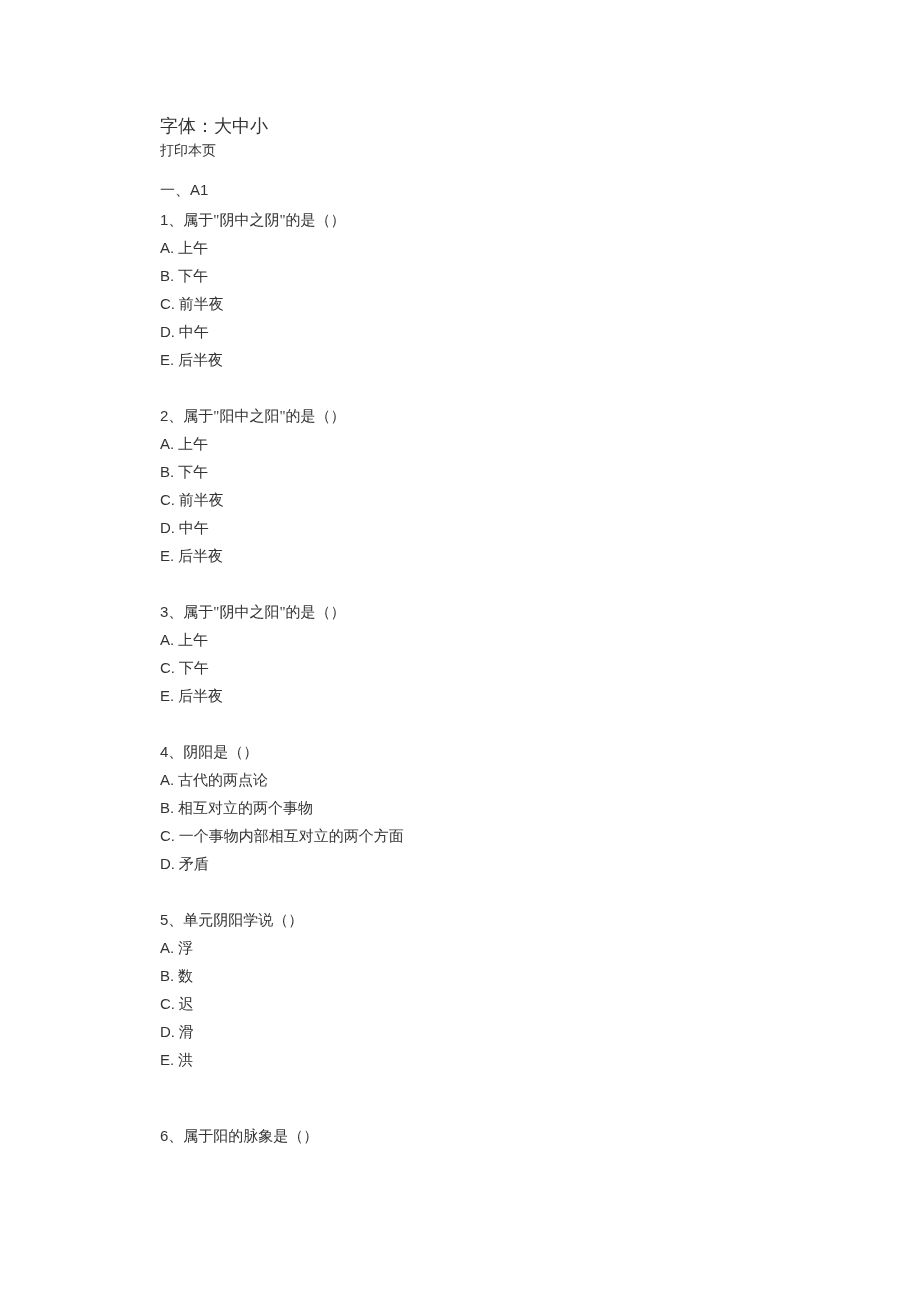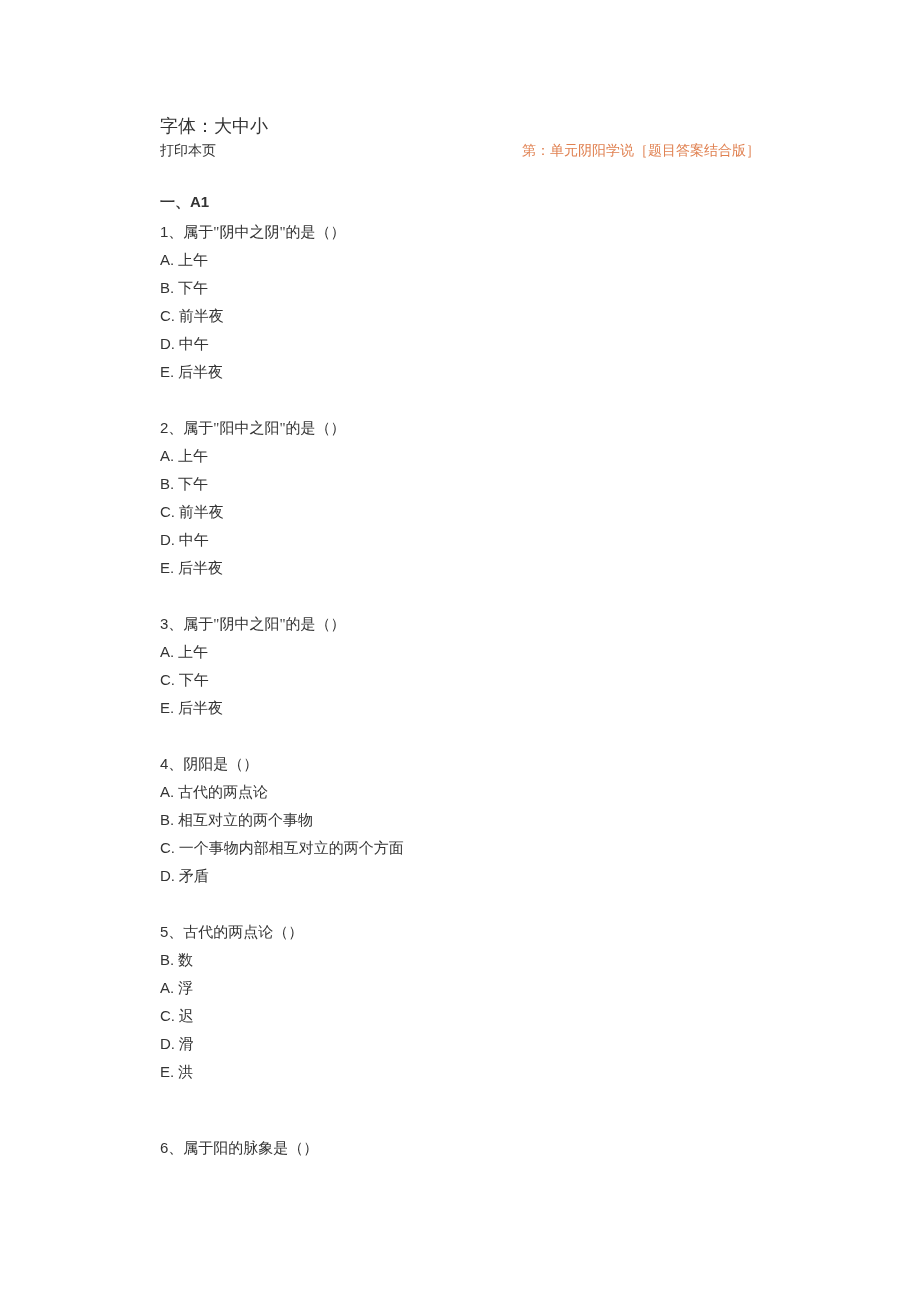--- a/index.html
+++ b/index.html
@@ -14,34 +14,33 @@
       box-sizing: border-box;
     }
     .font-size-row {
       font-size: 18px;
       color: #333;
       margin-bottom: -4px;
     }
     .header-row {
       display: flex;
       align-items: baseline;
-      justify-content: space-between;
     }
     .print-link {
       color: #333;
       font-size: 14px;
     }
     .title {
       color: #e08050;
       font-size: 14px;
       margin-left: 120px;
     }
     .section-heading {
-      font-weight: bold;
-      margin-top: 24px;
+      font-weight: normal;
+      margin-top: 12px;
     }
     .section-heading .a1 {
       font-family: Arial, sans-serif;
     }
     .question {
       margin-top: 2px;
       margin-bottom: 28px;
     }
     .question.last {
       margin-bottom: 0;
@@ -56,21 +55,20 @@
     .opt-letter {
       font-family: Arial, sans-serif;
     }
   </style>
 </head>
 <body>
 
 <div class="font-size-row">字体：大中小</div>
 <div class="header-row">
   <span class="print-link">打印本页</span>
-  <span class="title">第：单元阴阳学说［题目答案结合版］</span>
 </div>
 
 <div class="section-heading">
   <span>一、</span><span class="a1">A1</span>
 </div>
 
 <div id="questions-container">
     <div class="question">
       <div class="q-line"><span class="q-num">1</span><span>、属于"阴中之阴"的是（）</span></div>
       <div class="q-line"><span class="opt-letter">A.</span><span> 上午</span></div>
@@ -94,23 +92,23 @@
       <div class="q-line"><span class="opt-letter">E.</span><span> 后半夜</span></div>
     </div>
     <div class="question">
       <div class="q-line"><span class="q-num">4</span><span>、阴阳是（）</span></div>
       <div class="q-line"><span class="opt-letter">A.</span><span> 古代的两点论</span></div>
       <div class="q-line"><span class="opt-letter">B.</span><span> 相互对立的两个事物</span></div>
       <div class="q-line"><span class="opt-letter">C.</span><span> 一个事物内部相互对立的两个方面</span></div>
       <div class="q-line"><span class="opt-letter">D.</span><span> 矛盾</span></div>
     </div>
     <div class="question">
-      <div class="q-line"><span class="q-num">5</span><span>、古代的两点论（）</span></div>
+      <div class="q-line"><span class="q-num">5</span><span>、单元阴阳学说（）</span></div>
+      <div class="q-line"><span class="opt-letter">A.</span><span> 浮</span></div>
       <div class="q-line"><span class="opt-letter">B.</span><span> 数</span></div>
-      <div class="q-line"><span class="opt-letter">A.</span><span> 浮</span></div>
       <div class="q-line"><span class="opt-letter">C.</span><span> 迟</span></div>
       <div class="q-line"><span class="opt-letter">D.</span><span> 滑</span></div>
       <div class="q-line"><span class="opt-letter">E.</span><span> 洪</span></div>
     </div>
     <div class="question last">
       <div class="q-line"><span class="q-num">6</span><span>、属于阳的脉象是（）</span></div>
     </div>
   </div>
 
 </body></html>

